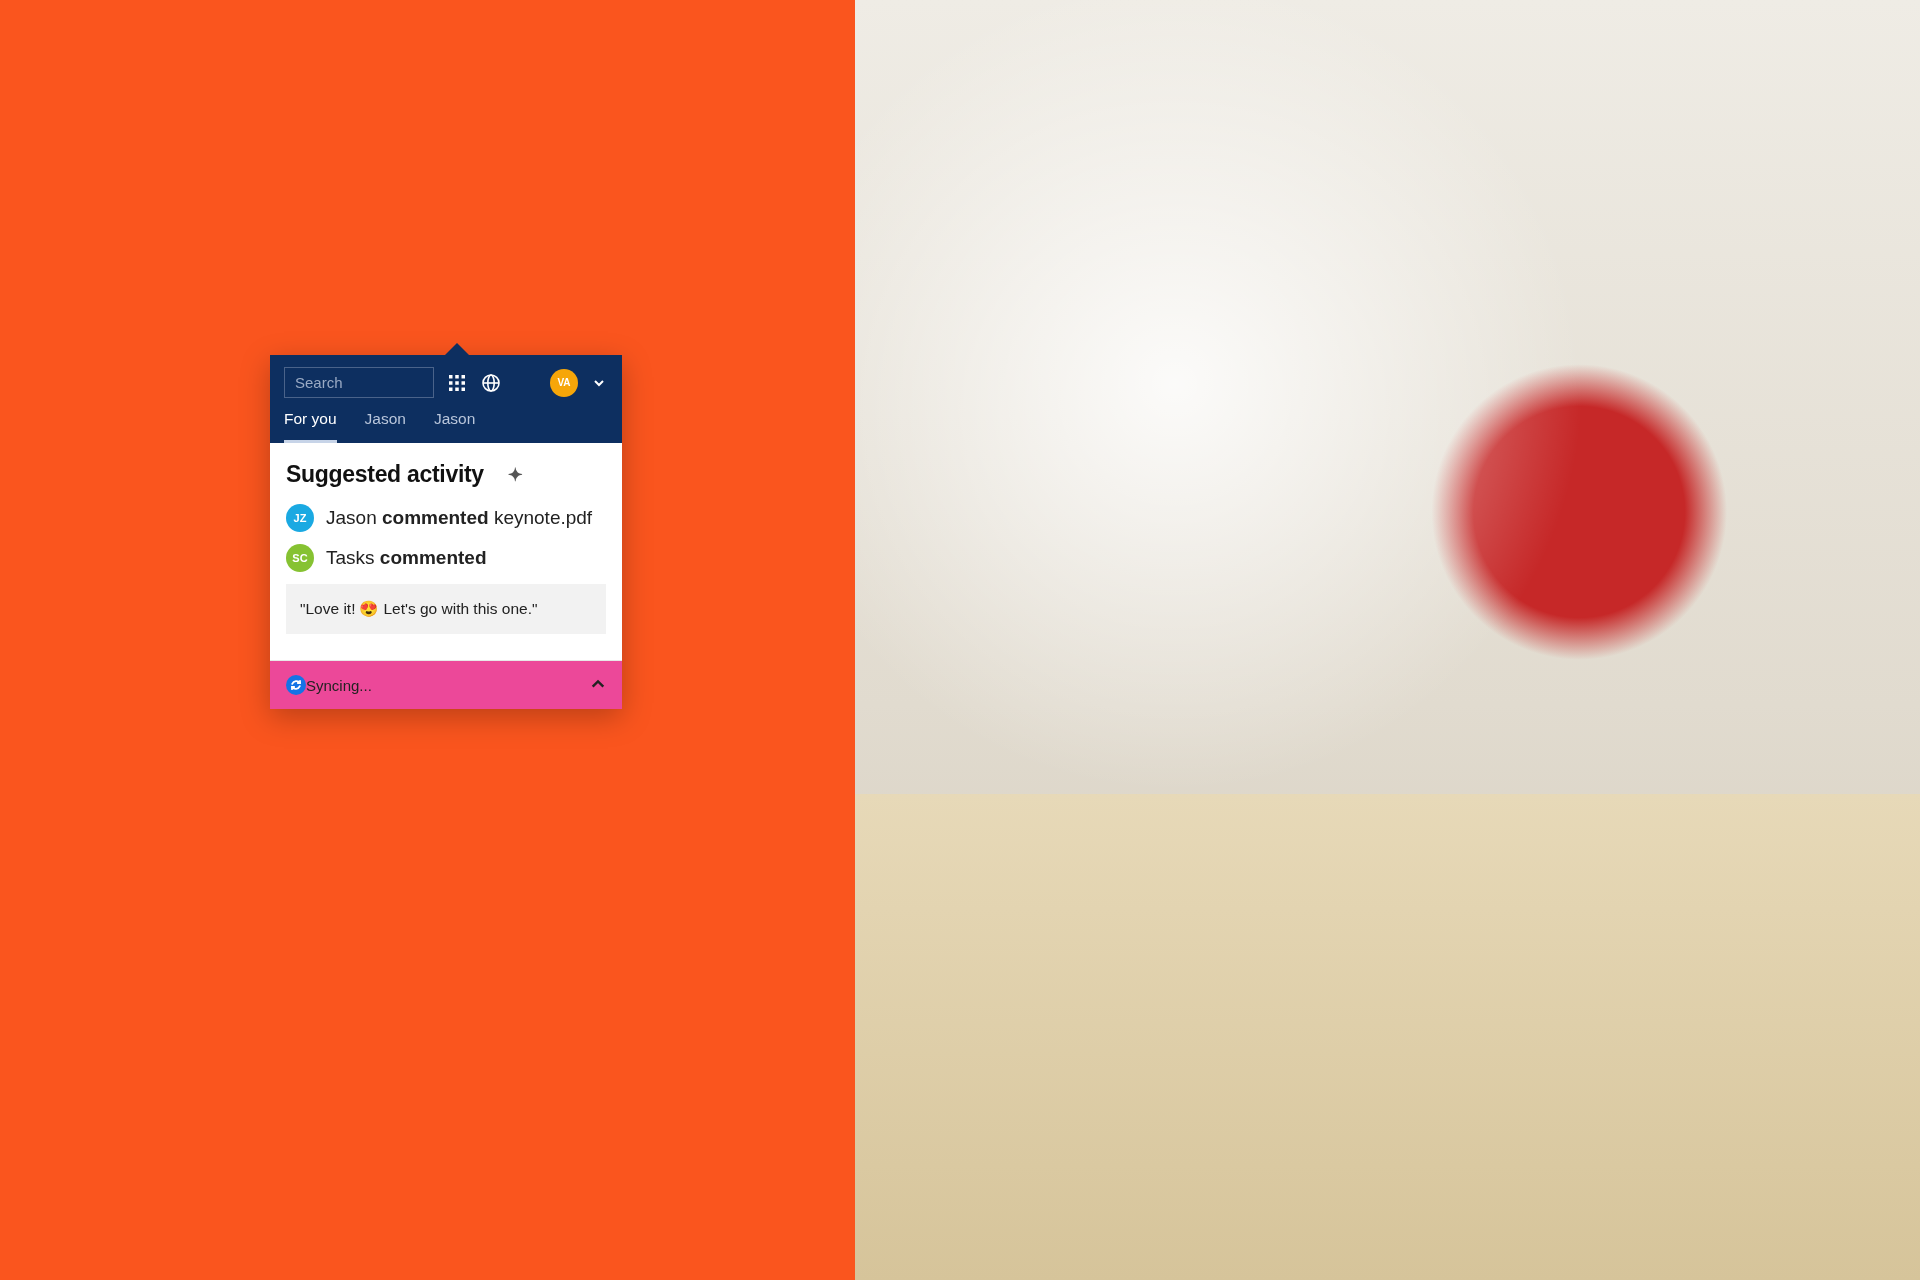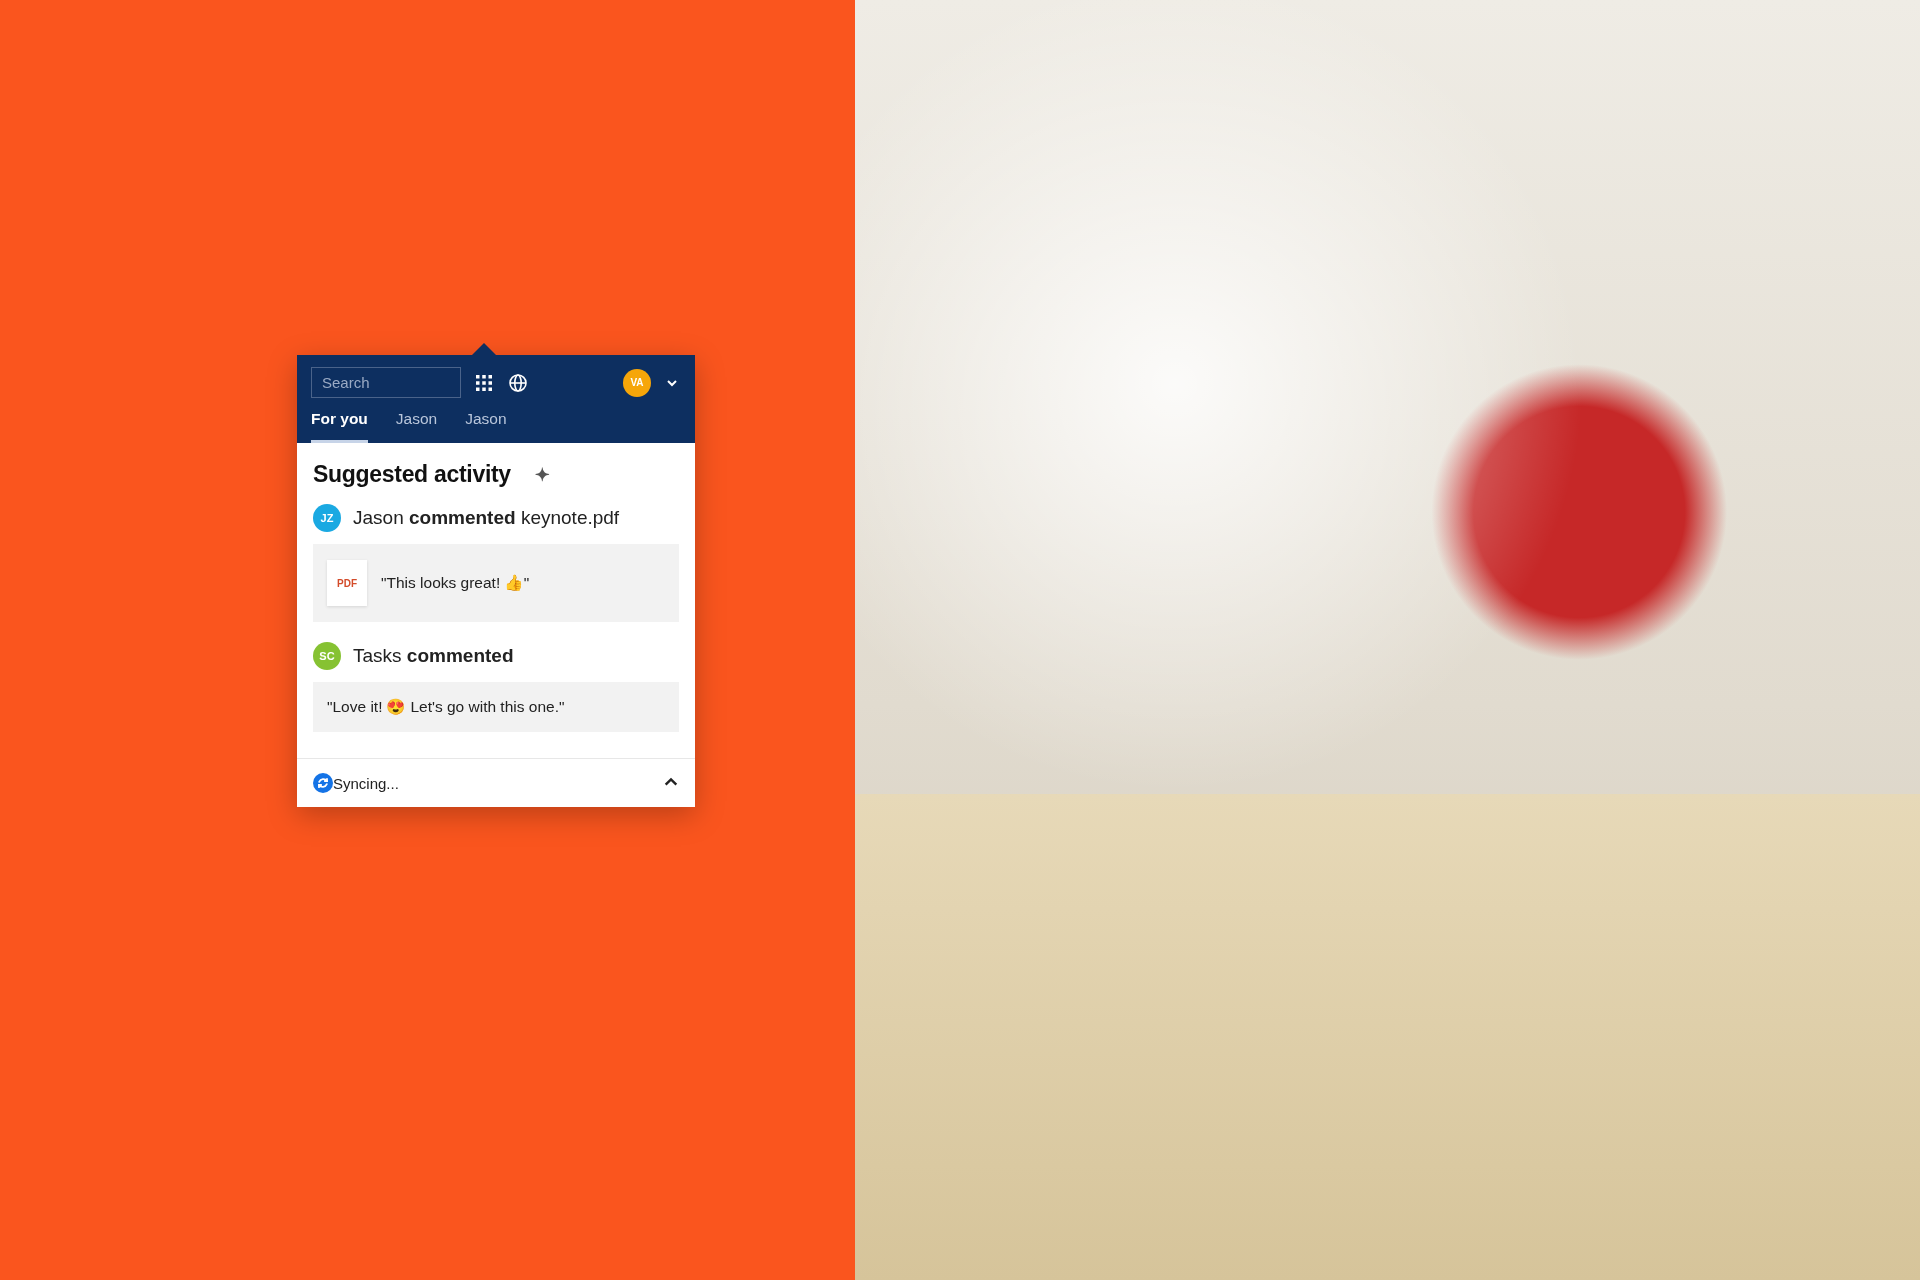--- a/index.html
+++ b/index.html
@@ -30,24 +30,23 @@
   .photo-table {
     position:absolute; left:0; right:0; bottom:0; height:38%;
     background: linear-gradient(180deg, #e7d9b8 0%, #d6c49a 100%);
   }
 
   
   .popup {
     position: absolute;
     left: 270px;
     top: 355px;
-    width: 398px;
-    background: #ffffff;
+    width: 352px;
+    background: #ec4899;
     box-shadow: 0 8px 28px rgba(0,0,0,0.25);
-    margin-left: 27px;
   }
   .popup-caret {
     position: absolute;
     top: -12px;
     left: 175px;
     width: 0; height: 0;
     border-left: 12px solid transparent;
     border-right: 12px solid transparent;
     border-bottom: 12px solid #0d2f60;
   }
@@ -98,21 +97,21 @@
     gap: 28px;
     font-size: 15.5px;
   }
   .tab {
     padding-bottom: 12px;
     color: #b9c6db;
     cursor: pointer;
   }
   .tab.active {
     color: #fff;
-    font-weight: 700;
+    font-weight: 400;
     border-bottom: 3px solid #c7d4e8;
   }
 
   .popup-body {
     background: #fff;
     padding: 18px 16px 6px 16px;
   }
   .section-title {
     font-size: 23px;
     font-weight: 700;
@@ -232,24 +231,20 @@
       </div>
 
       <div class="activity-row">
         <div class="avatar-sm av-jz">JZ</div>
         <div class="activity-text">
           <span>Jason</span>
           <b>commented</b>
           <span>keynote.pdf</span>
         </div>
       </div>
-      <div class="comment-card">
-        <div class="pdf-thumb">PDF</div>
-        <div class="comment-text">"This looks great! 👍"</div>
-      </div>
 
       <div class="activity-row">
         <div class="avatar-sm av-sc">SC</div>
         <div class="activity-text">
           <span>Tasks</span>
           <b>commented</b>
           <span></span>
         </div>
       </div>
       <div class="comment-card wide">

